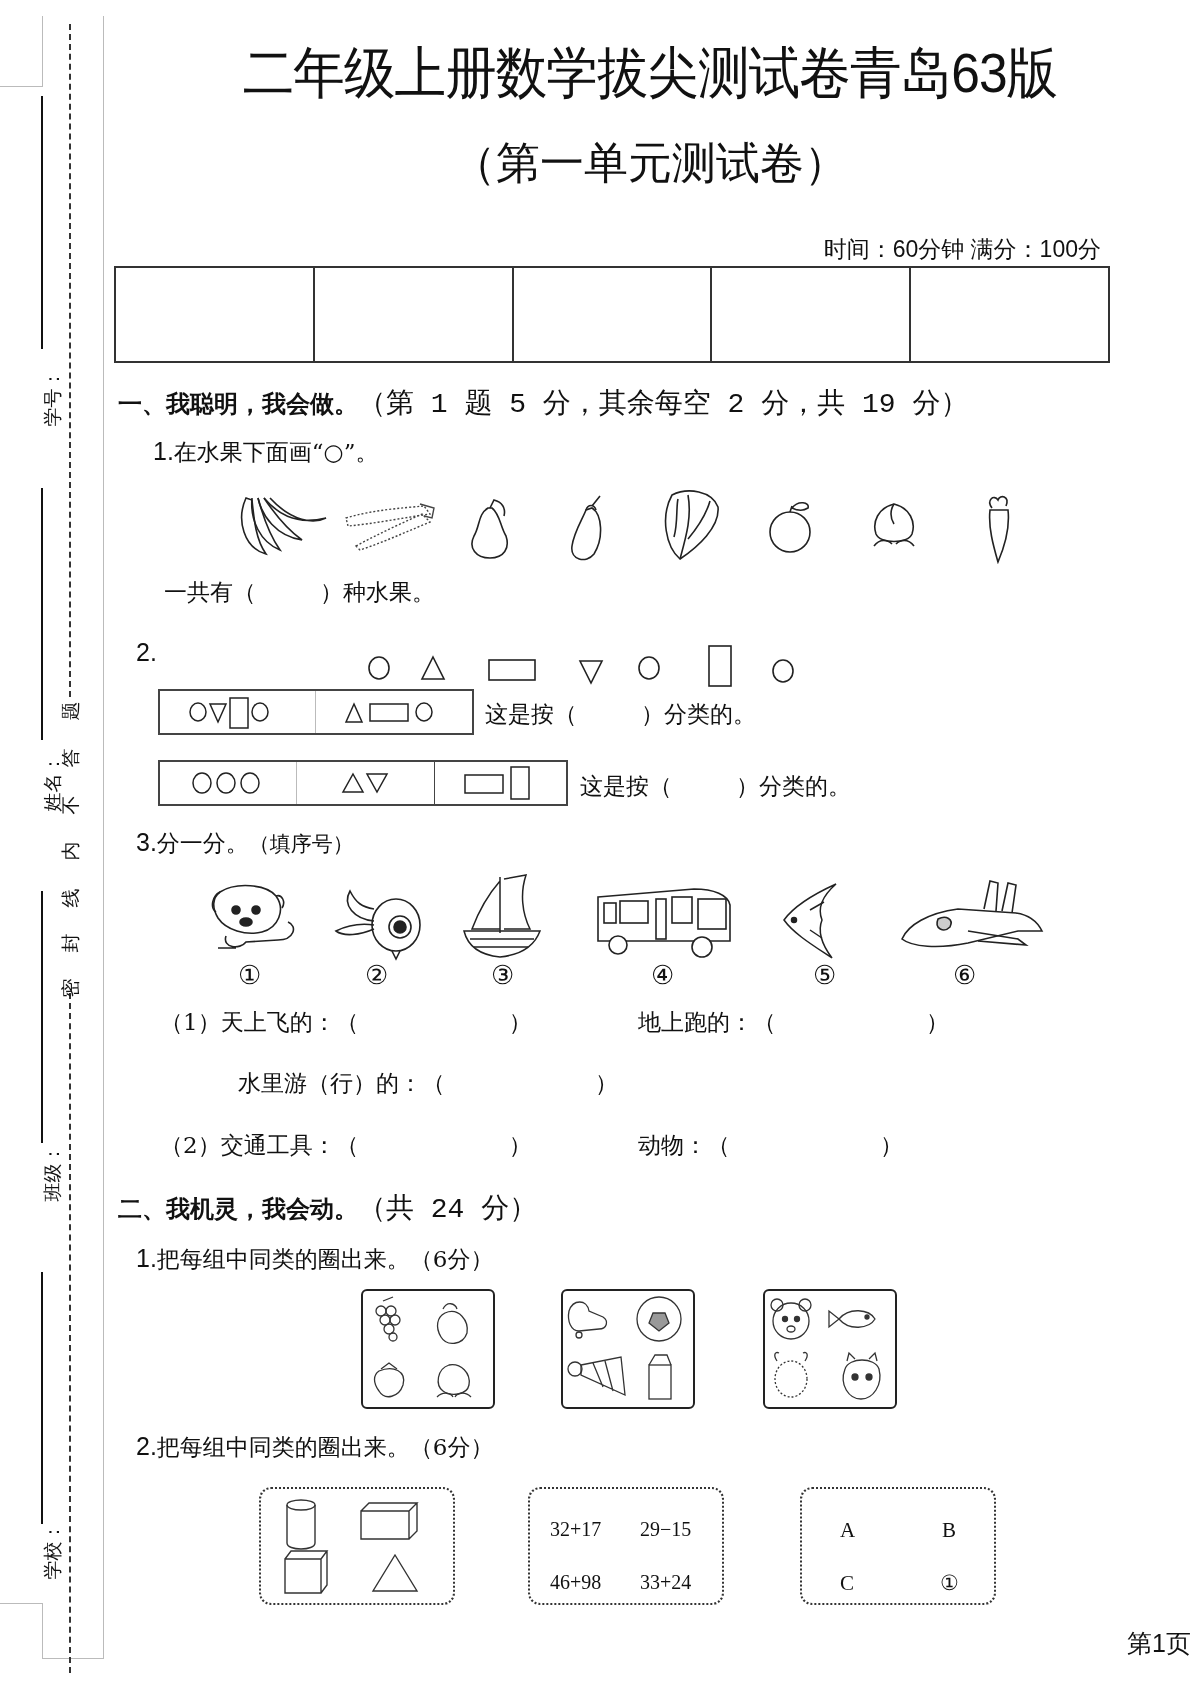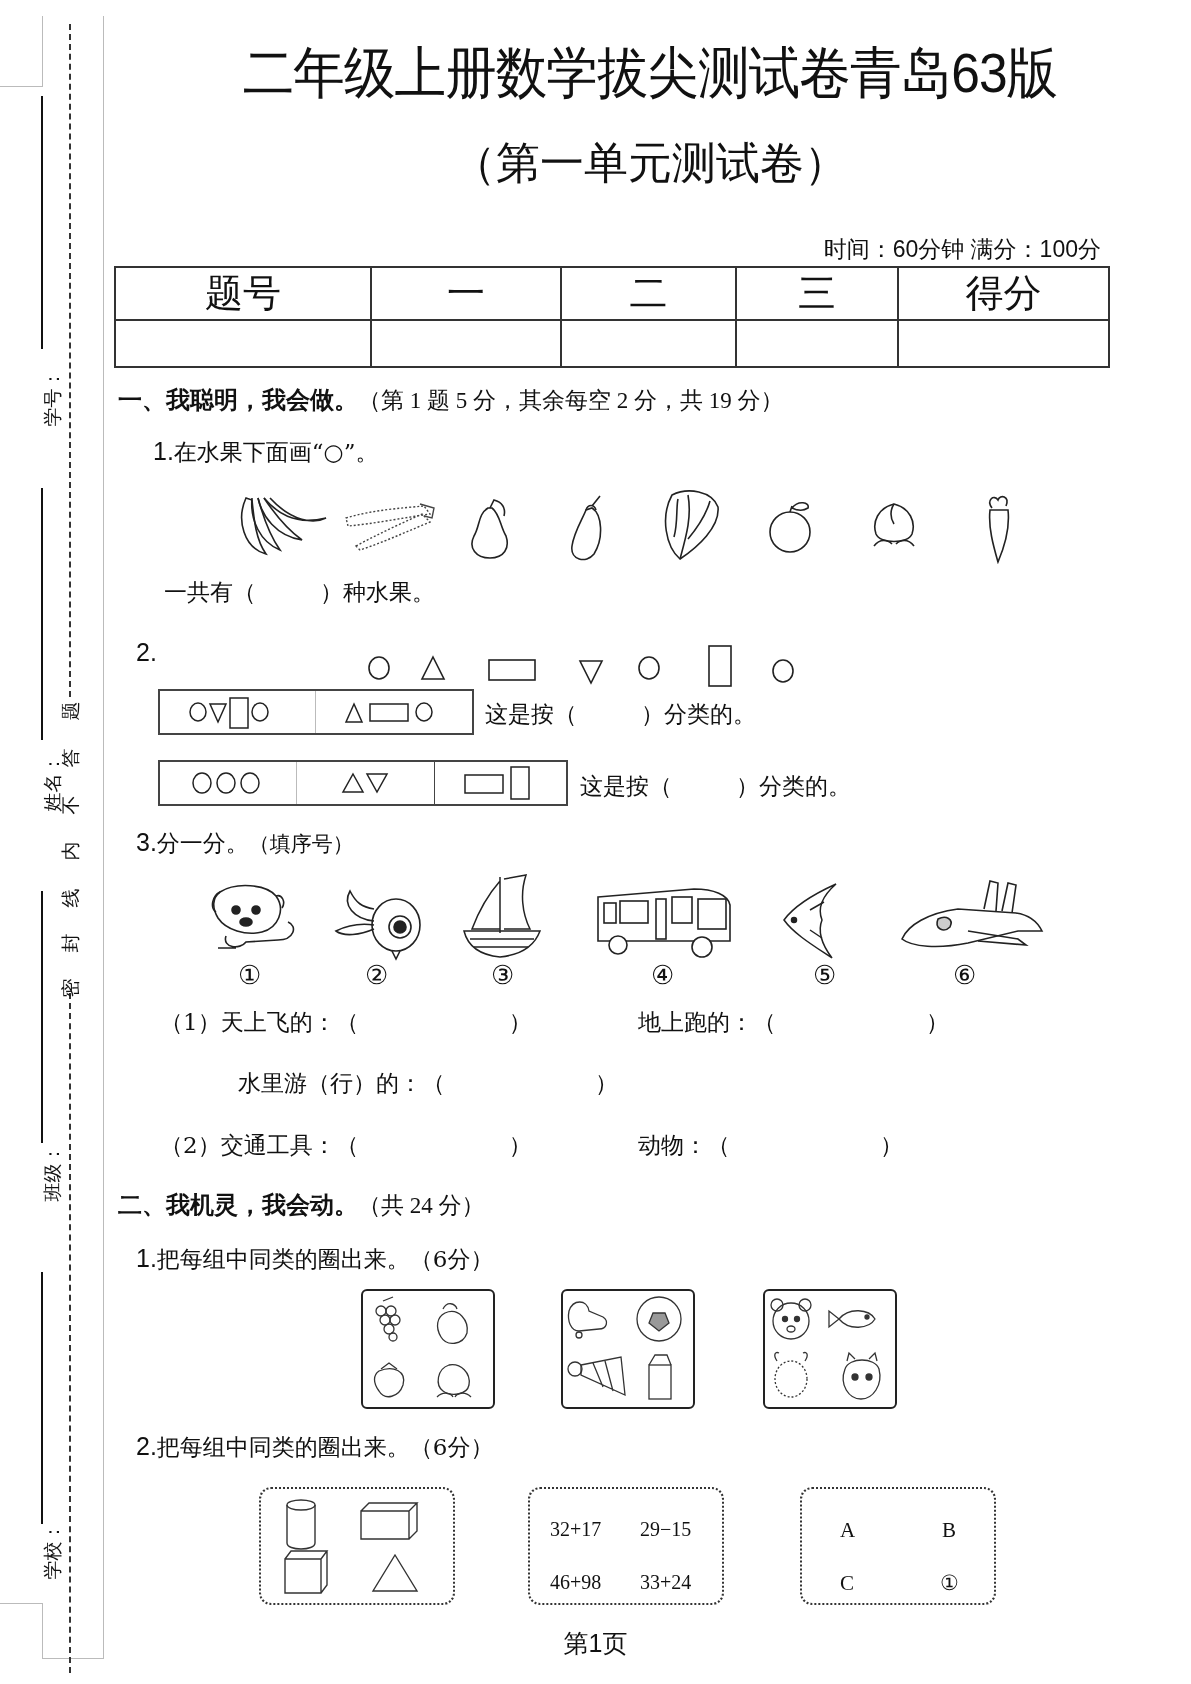--- a/index.html
+++ b/index.html
@@ -22,40 +22,40 @@
   .meta { position: absolute; right: 90px; top: 234px; font-size: 23px; font-family: Liberation Sans, sans-serif; }
 
   
   .score-table { position: absolute; left: 114px; top: 266px; width: 996px; height: 97px; border-collapse: collapse; }
   .score-table td { border: 2px solid #333; text-align: center; vertical-align: middle; font-size: 38px; font-family: "Liberation Sans", sans-serif; }
   .score-table tr:first-child td { height: 48px; }
   .score-table tr:last-child td { height: 47px; }
 
   
   .section { position: absolute; left: 118px; font-size: 24px; font-weight: bold; white-space: nowrap; }
-  .section .note { font-weight: normal; font-family: Liberation Serif, serif; font-size: 23px; margin-top: 8px; }
+  .section .note { font-weight: normal; font-family: Liberation Mono, monospace; font-size: 28px; margin-top: 8px; }
   .q { position: absolute; font-size: 23px; font-family: "DejaVu Serif", serif; white-space: nowrap; }
   .q .num { font-family: "Liberation Sans", sans-serif; font-size: 25px; }
   .paren-gap { display: inline-block; }
 
   .pic { position: absolute; }
   .pic svg { display: block; }
   .sort-box { position: absolute; border: 2px solid #444; display: flex; }
   .sort-box .cell { display: flex; align-items: center; justify-content: center; border-right: 1px solid #bbb; }
   .sort-box .cell:last-child { border-right: none; }
   .sort-box .cell.dark { border-right: 1.5px solid #444; }
 
   .circled { position: absolute; top: 960px; font-size: 26px; font-family: "DejaVu Serif", serif; }
 
   .group-box { position: absolute; border: 2px solid #222; border-radius: 6px; top: 1289px; width: 134px; height: 120px; }
   .dot-box { position: absolute; border: 2px dotted #333; border-radius: 12px; top: 1487px; width: 196px; height: 118px; }
   .expr { position: absolute; font-family: "Liberation Serif", serif; font-size: 20px; }
   .letter { position: absolute; font-family: "Liberation Serif", serif; font-size: 21px; }
 
-  .footer { position: absolute; top: 1627px; left: 0; width: 1191px; text-align: center; font-size: 25px; font-family: "Liberation Sans", sans-serif; }
+  .footer { position: absolute; top: 1627px; left: 0; width: 1191px; text-align: right; font-size: 25px; font-family: "Liberation Sans", sans-serif; }
 </style>
 </head>
 <body>
 
 <div class="margin-box-top"></div>
 <div class="margin-box-bottom"></div>
 <div class="margin-box-bottom2"></div>
 <div class="page-edge"></div>
 
 <div class="dash-line" style="top:24px;height:673px;"></div>
@@ -78,27 +78,20 @@
 <div class="seal" style="top:885px;">线</div>
 <div class="seal" style="top:930px;">封</div>
 <div class="seal" style="top:975px;">密</div>
 
 <div class="title">二年级上册数学拔尖测试卷青岛63版</div>
 <div class="subtitle">（第一单元测试卷）</div>
 <div class="meta">时间：60分钟  满分：100分</div>
 
 <table class="score-table">
   <tbody>
-      <tr>
-    <td style="width:256px">题号</td>
-    <td style="width:190px">一</td>
-    <td style="width:175px">二</td>
-    <td style="width:162px">三</td>
-    <td>得分</td>
-  </tr>
   <tr>
     <td></td>
     <td></td>
     <td></td>
     <td></td>
     <td></td>
   </tr>
 </tbody>
   </table>
 

